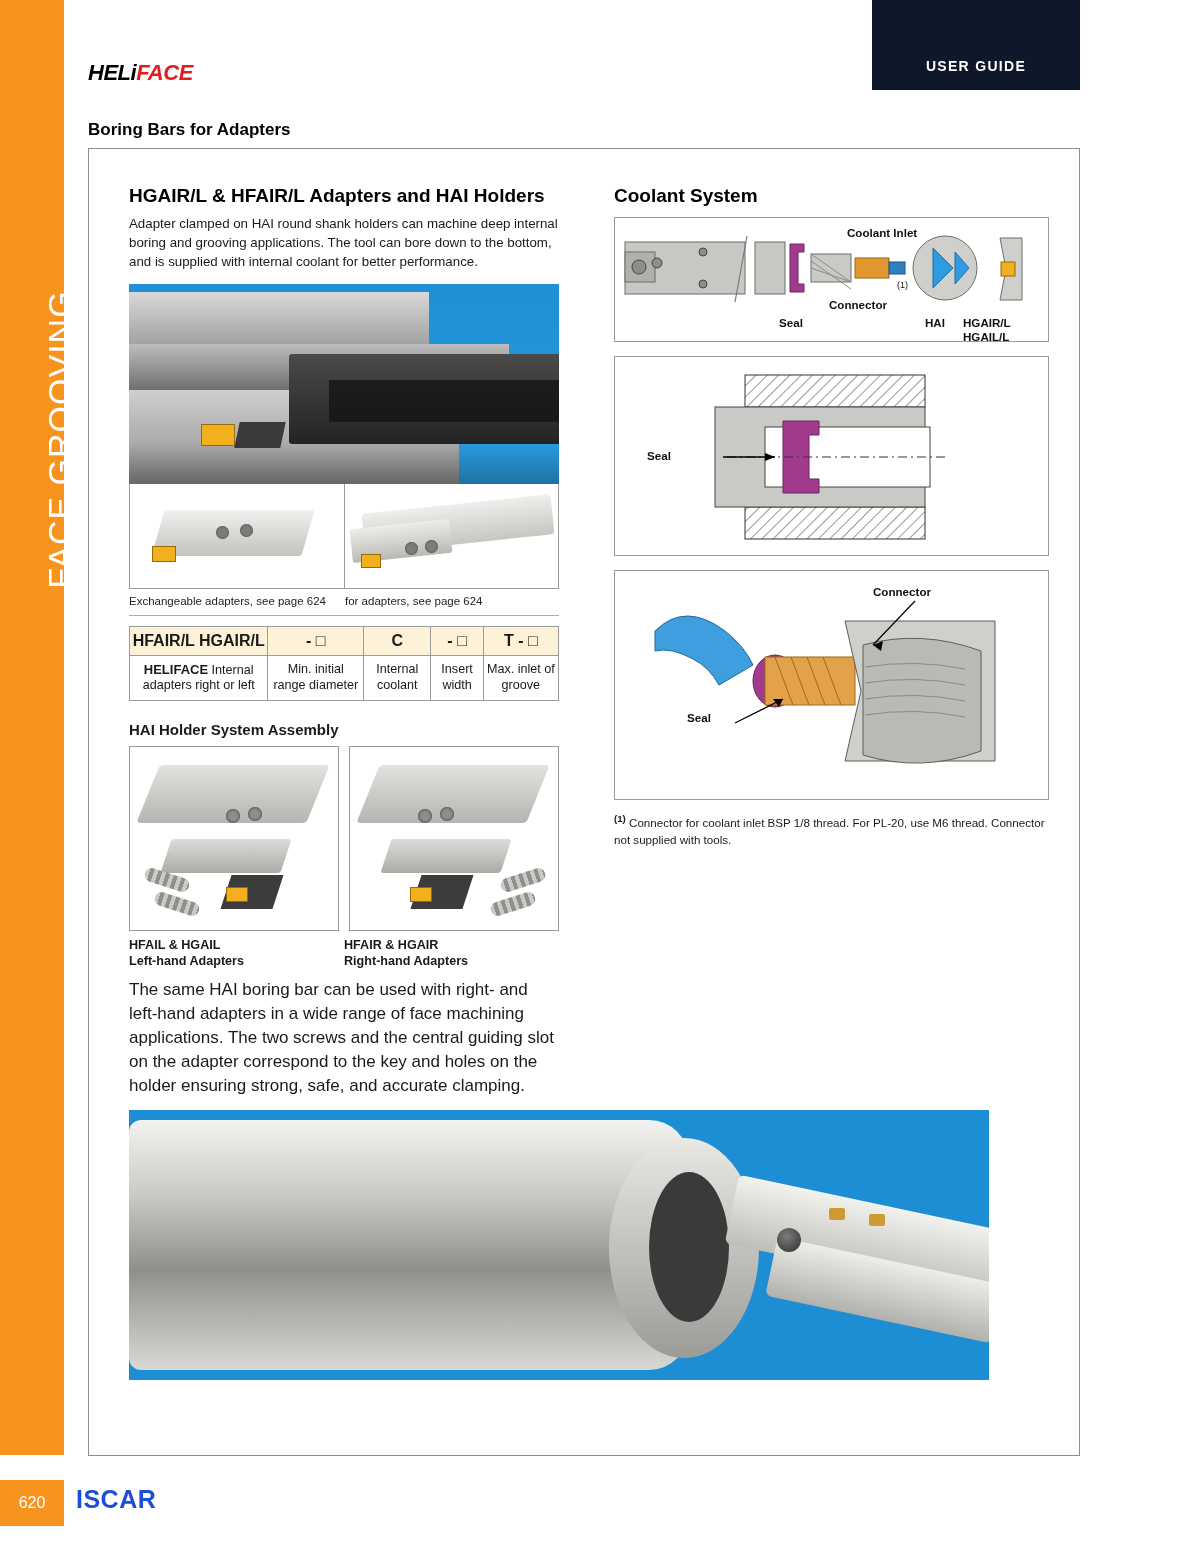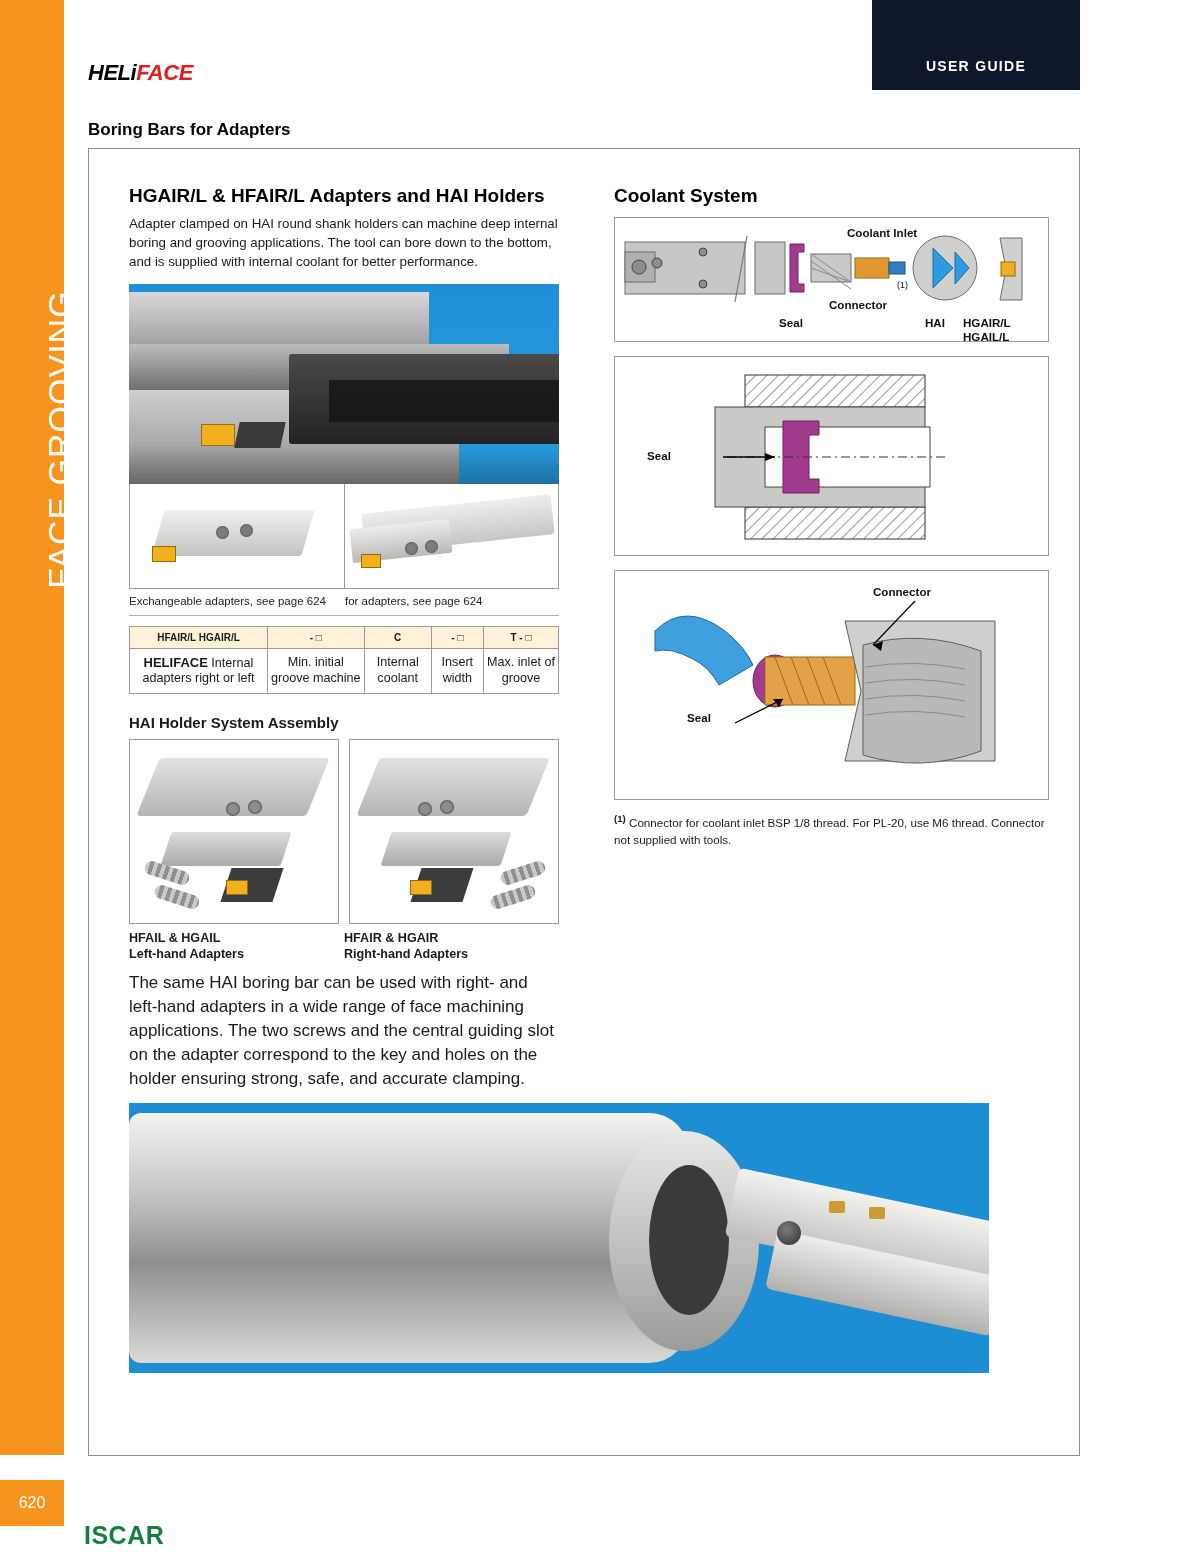--- a/index.html
+++ b/index.html
@@ -157,21 +157,21 @@
   .note-row span:first-child { width:216px; }
 
   
   table.desig {
     width:430px; border-collapse:collapse; margin-top:10px;
     font-size:12.6px;
   }
   table.desig th, table.desig td {
     border:1px solid #9b9b9b; text-align:center; vertical-align:middle;
   }
-  table.desig th { background:#fdf1d8; font-weight:bold; padding:5px 2px; font-size:10px;}
+  table.desig th { background:#fdf1d8; font-weight:bold; padding:5px 2px; font-size:16px;}
   table.desig td { padding:6px 3px; line-height:1.25; }
   table.desig td.first { font-size:12.6px; }
   table.desig td.first b { font-size:13px; }
 
   h3.sub { font-size:15px; font-weight:bold; margin:20px 0 8px 0; }
 
   
   .asm { display:flex; width:430px; gap:10px; }
   .asm .box {
     width:210px; height:185px; border:1px solid #9b9b9b; position:relative;
@@ -259,22 +259,22 @@
   }
   .fn sup { font-weight:bold; }
 
   
   .footer-num {
     position:absolute; left:0; top:1480px; width:64px; height:46px;
     background:#f7941e; color:#fff; font-size:16px;
     display:flex; align-items:center; justify-content:center;
   }
   .footer-brand {
-    position:absolute; left:84px; top:1485px;
-    font-size:25px; font-weight:bold; letter-spacing:0.5px; color:#15803d;margin-top:36px;
+    position:absolute; left:76px; top:1485px;
+    font-size:25px; font-weight:bold; letter-spacing:0.5px; color:#1d4ed8;
   }
   .footer-rule {
     position:absolute; left:72px; top:1478px; width:1px; height:52px; background:#fff;
   }
 </style>
 </head>
 <body>
 
 <div class="spine">
   <div class="spine-text">FACE GROOVING</div>
@@ -337,21 +337,21 @@
           <th>C</th>
           <th>- □</th>
           <th>T - □</th>
         </tr>
       </thead>
       <tbody>
         <tr>
           <td class="first">
             <b>HELIFACE</b><span> Internal adapters right or left</span>
           </td>
-          <td>Min. initial groove machine</td>
+          <td>Min. initial range diameter</td>
           <td>Internal coolant</td>
           <td>Insert width</td>
           <td>Max. inlet of groove</td>
         </tr>
       </tbody>
     </table>
 
     <h3 class="sub">HAI Holder System Assembly</h3>
 
     <div class="asm">

